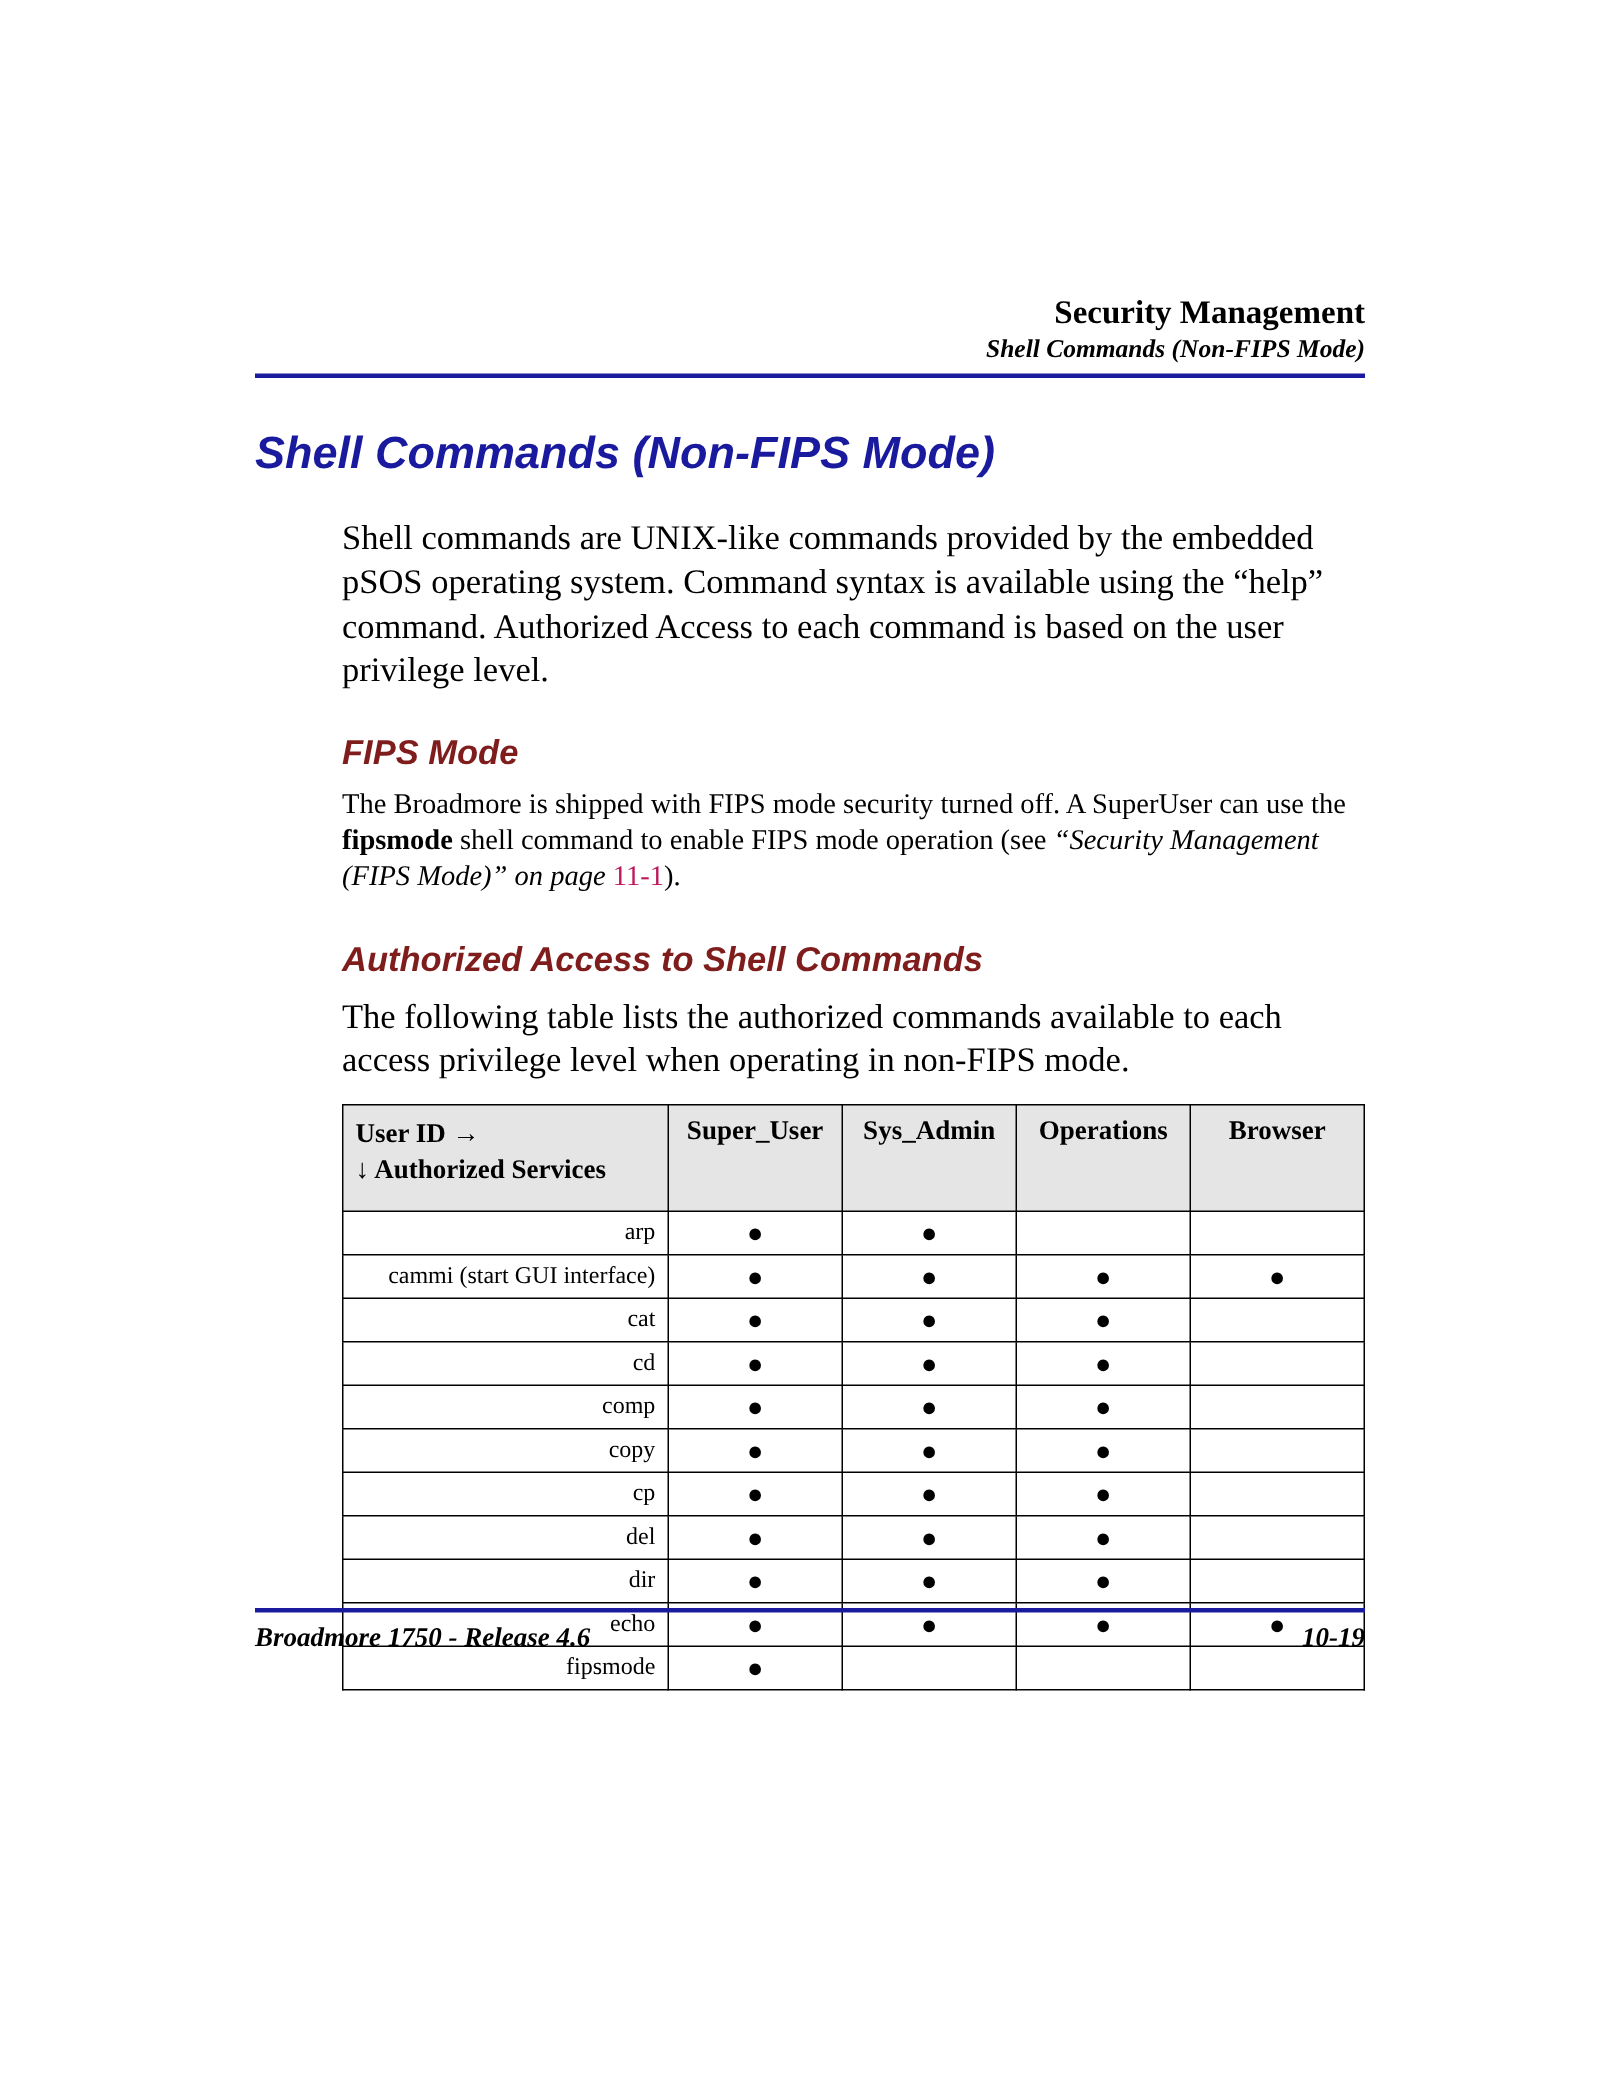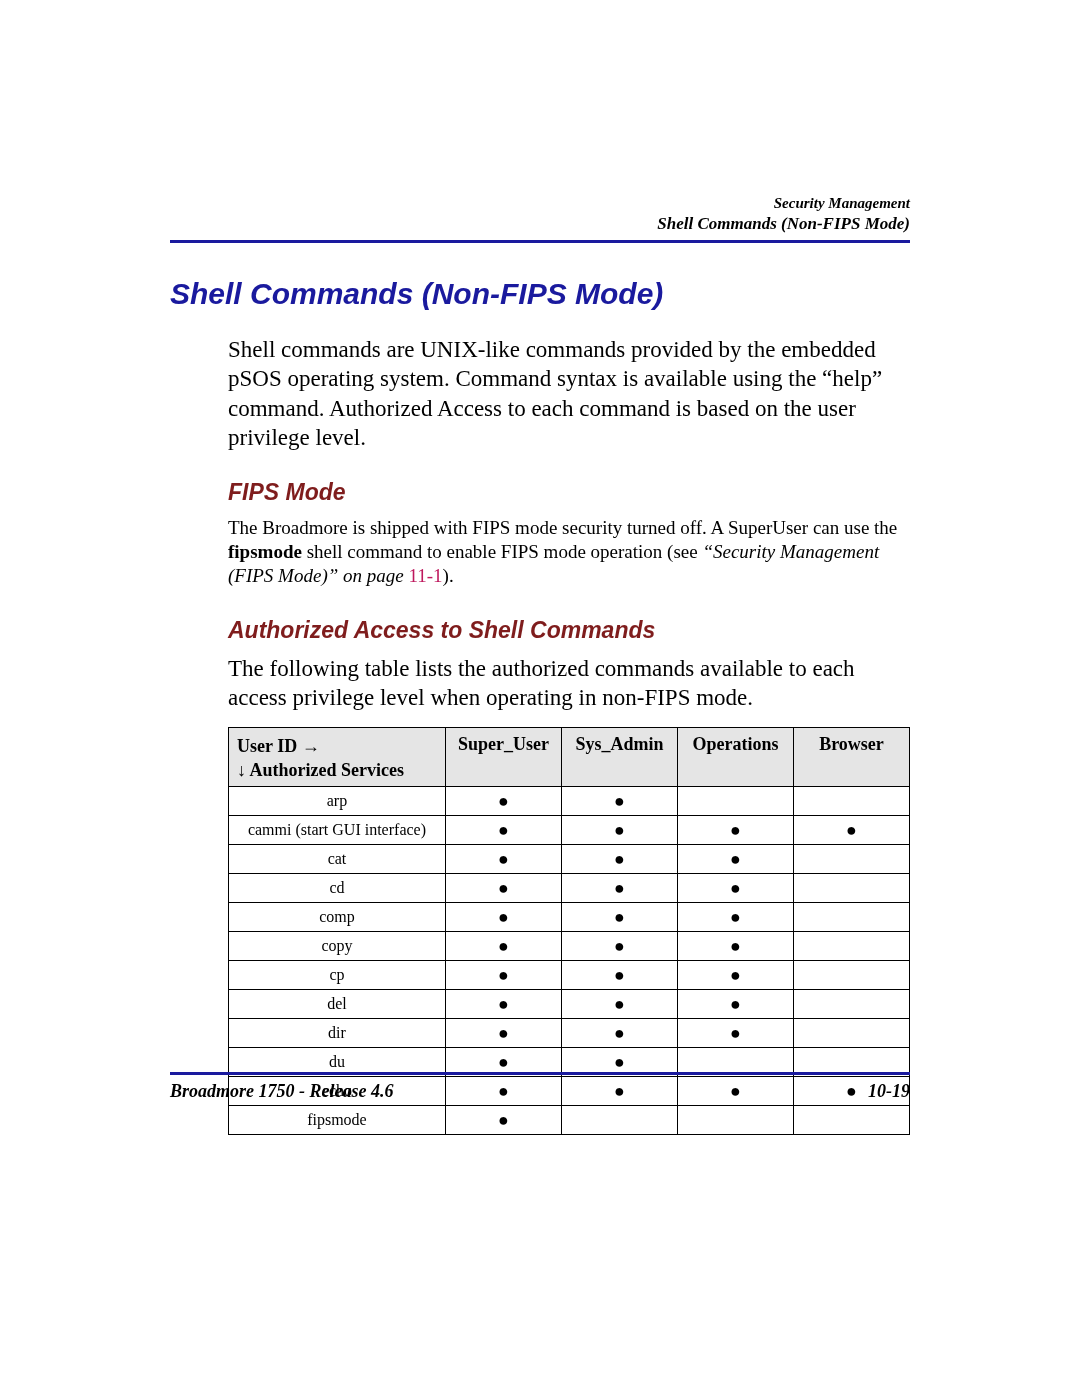--- a/index.html
+++ b/index.html
@@ -4,21 +4,21 @@
 <style>
   * { box-sizing: border-box; margin: 0; padding: 0; }
   html, body { width: 1080px; height: 1397px; background: #fff; }
   body {
     font-family: "Times New Roman", Times, serif;
     color: #000;
     padding: 195px 170px 0 170px;
     position: relative;
   }
   .hdr { text-align: right; margin-bottom: 4px; }
-  .hdr-title { font-style: italic; font-weight: bold; font-size: 15px; }
+  .hdr-title { font-weight: bold; font-size: 22px; }
   .hdr-sub { font-style: italic; font-weight: bold; font-size: 17px; margin-top: 2px; }
   .rule-thick { height: 3px; background: #1a1a9e; margin-top: 6px; margin-bottom: 34px; }
   .h1 {
     font-family: Arial, Helvetica, sans-serif;
     font-weight: bold;
     font-style: italic;
     color: #1a1a9e;
     font-size: 30px;
     margin-bottom: 24px;
   }
@@ -42,31 +42,31 @@
     table-layout: fixed;
   }
   col.cmd { width: 215px; }
   col.role { width: 115px; }
   th, td { border: 1px solid #000; }
   thead th {
     background: #e5e5e5;
     font-family: "Times New Roman", Times, serif;
     font-size: 18px;
     font-weight: bold;
-    padding: 6px 8px 4px 8px;
+    padding: 6px 8px 16px 8px;
     vertical-align: top;
   }
   thead th.left-hdr { text-align: left; line-height: 1.35; }
   thead th.role-hdr { text-align: center; margin-left: 20px; }
   tbody td {
     font-size: 16px;
     padding: 4px 8px;
     height: 29px;
   }
-  tbody td.cmd { text-align: center; }
+  tbody td.cmd { text-align: right; }
   tbody td.dot { text-align: center; font-size: 18px; line-height: 1; }
   .footer {
     position: absolute;
     left: 170px; right: 170px;
     top: 1072px;
   }
   .footer-rule { height: 3px; background: #1a1a9e; margin-bottom: 6px; }
   .footer-row { display: flex; justify-content: space-between; font-style: italic; font-weight: bold; font-size: 18px; gap: 44px; }
 </style>
 </head>
@@ -169,27 +169,20 @@
           <td class="dot"></td>
         </tr>
         <tr>
           <td class="cmd">dir</td>
           <td class="dot">●</td>
           <td class="dot">●</td>
           <td class="dot">●</td>
           <td class="dot"></td>
         </tr>
         <tr>
-          <td class="cmd">du</td>
-          <td class="dot">●</td>
-          <td class="dot">●</td>
-          <td class="dot"></td>
-          <td class="dot"></td>
-        </tr>
-        <tr>
           <td class="cmd">echo</td>
           <td class="dot">●</td>
           <td class="dot">●</td>
           <td class="dot">●</td>
           <td class="dot">●</td>
         </tr>
         <tr>
           <td class="cmd">fipsmode</td>
           <td class="dot">●</td>
           <td class="dot"></td>

